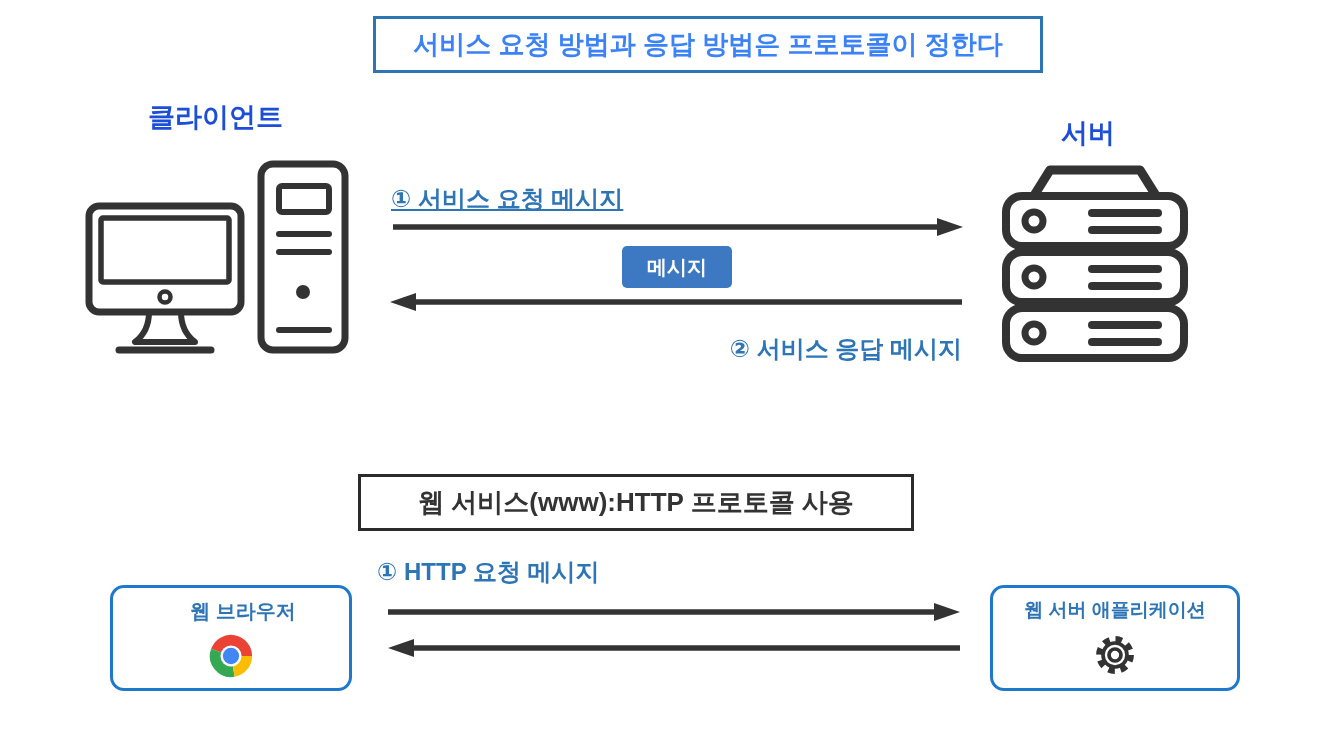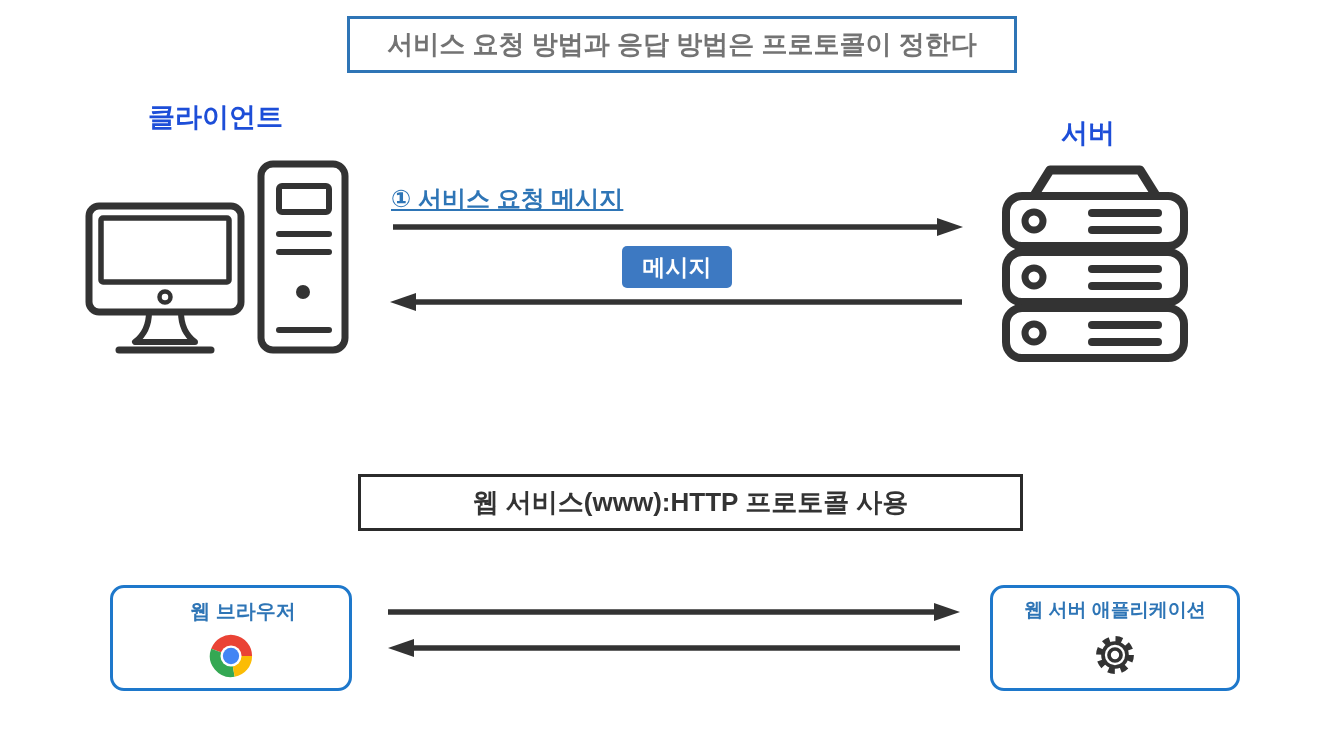--- a/index.html
+++ b/index.html
@@ -1,25 +1,25 @@
 <!DOCTYPE html>
 <html><head>
 <meta charset="utf-8">
 <style>
   html,body{margin:0;padding:0;background:#fff;}
   #canvas{position:relative;width:1332px;height:735px;background:#ffffff;overflow:hidden;
           font-family:"Liberation Sans","DejaVu Sans",sans-serif;}
   .abs{position:absolute;}
   .title-box{box-sizing:border-box;text-align:center;font-weight:bold;font-size:26px;
              display:flex;align-items:center;justify-content:center;background:#fff;}
-  .title-blue{border:3px solid #2e75b6;color:#737373;}
+  .title-blue{border:3px solid #2e75b6;color:#3b82f6;margin-left:26px;}
   .title-dark{border:3px solid #2b2b2b;color:#333333;}
   .node-label{font-size:27px;font-weight:bold;color:#1d4ed8;white-space:nowrap;}
   .arrow-label{font-size:24px;font-weight:bold;color:#2e75b6;white-space:nowrap;}
-  .msg-badge{box-sizing:border-box;background:#3d79c2;color:#ffffff;font-size:23px;font-weight:bold;
+  .msg-badge{box-sizing:border-box;background:#3d79c2;color:#ffffff;font-size:20px;font-weight:bold;
              border-radius:5px;display:flex;align-items:center;justify-content:center;}
   .round-box{box-sizing:border-box;border:3px solid #1e78cb;border-radius:14px;background:#fff;
              display:flex;flex-direction:column;align-items:center;justify-content:center;gap:8px;}
   .round-box .box-label{color:#2e75b6;font-weight:bold;white-space:nowrap;}
   svg{display:block;}
 </style>
 </head>
 <body>
 
 <div id="canvas">
@@ -80,25 +80,27 @@
 
   <div class="abs msg-badge" style="left:622px;top:246px;width:110px;height:42px;">
     <span>메시지</span>
   </div>
 
   <svg class="abs" style="left:390px;top:290px;" width="572" height="24" viewBox="0 0 572 24">
     <line x1="24" y1="12" x2="572" y2="12" stroke="#333333" stroke-width="5.5"></line>
     <polygon points="26,3 0,12 26,21" fill="#333333"></polygon>
   </svg>
 
+  <div class="abs arrow-label" style="right:370px;top:333px;">② 서비스 응답 메시지</div>
 
-  <div class="abs title-box title-dark" style="left:358px;top:474px;width:665px;height:57px;">
+  <div class="abs title-box title-dark" style="left:358px;top:474px;width:556px;height:57px;">
     <span>웹 서비스(www):HTTP 프로토콜 사용</span>
   </div>
 
+  <div class="abs arrow-label" style="left:377px;top:556px;">① HTTP 요청 메시지</div>
 
   <svg class="abs" style="left:388px;top:600px;" width="572" height="24" viewBox="0 0 572 24">
     <line x1="0" y1="12" x2="548" y2="12" stroke="#333333" stroke-width="5.5"></line>
     <polygon points="546,3 572,12 546,21" fill="#333333"></polygon>
   </svg>
 
   <svg class="abs" style="left:388px;top:636px;" width="572" height="24" viewBox="0 0 572 24">
     <line x1="24" y1="12" x2="572" y2="12" stroke="#333333" stroke-width="5.5"></line>
     <polygon points="26,3 0,12 26,21" fill="#333333"></polygon>
   </svg>

